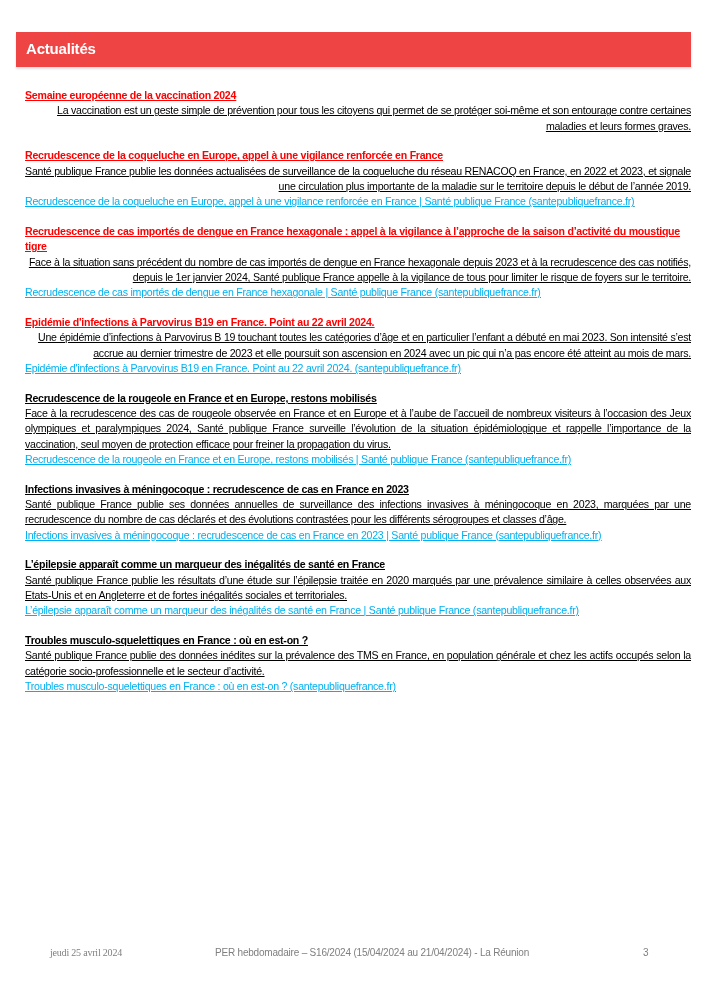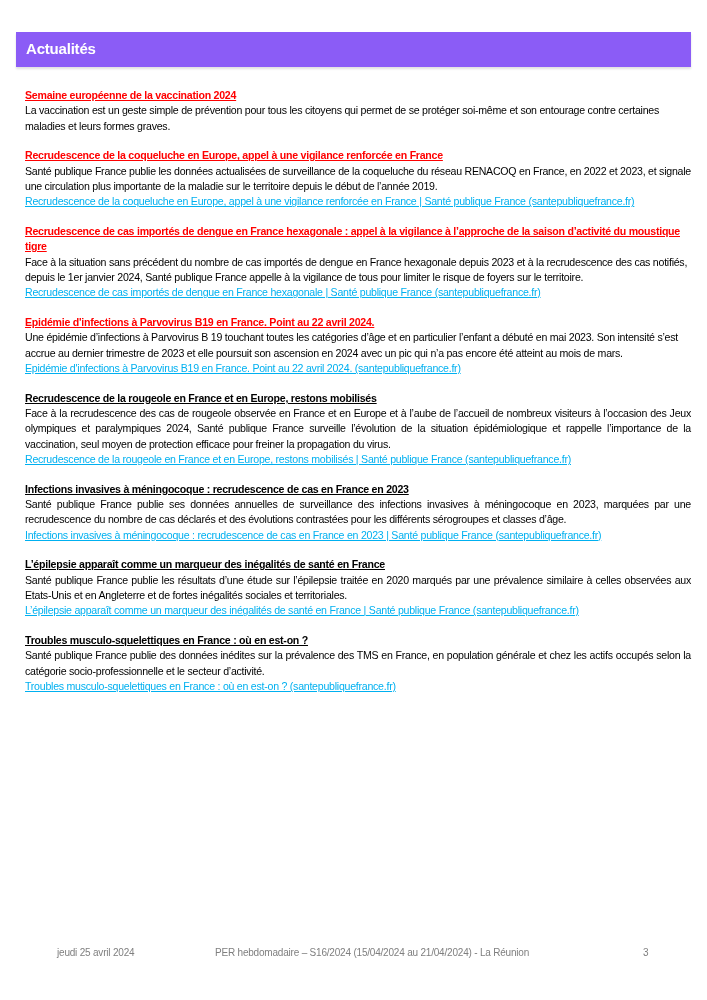--- a/index.html
+++ b/index.html
@@ -14,21 +14,21 @@
       overflow: hidden;
       font-family: "Liberation Sans", "DejaVu Sans", sans-serif;
       color: #000000;
     }
     .header-bar {
       position: absolute;
       left: 16px;
       top: 32px;
       width: 675px;
       height: 35px;
-      background: #8b5cf6;
+      background: #ef4444;
       box-shadow: 0 2px 2px rgba(0,0,0,0.12);
     }
     .header-title {
       position: absolute;
       left: 10px;
       top: 8px;
       color: #ffffff;
       font-weight: bold;
       font-size: 15px;
       letter-spacing: -0.2px;
@@ -37,51 +37,53 @@
       position: absolute;
       left: 25px;
       top: 88px;
       width: 666px;
     }
     .article {
       margin: 0 0 14.5px 0;
       font-size: 10.6px;
       line-height: 15.3px;
       letter-spacing: -0.25px;
+      text-decoration: underline;
     }
     .article-title {
       font-weight: bold;
       text-decoration: underline;
       display: block;
     }
     .article-title.red { color: #FF0000; }
     .article-title.black { color: #000000; }
     .article-body {
       display: block;
+      text-align: right;
     }
     .article-body.justify {
       text-align: justify;
     }
     .article-link {
       display: block;
       color: #00B0F0;
       text-decoration: underline;
       cursor: pointer;
     }
     .footer {
       position: absolute;
       top: 947px;
       left: 0;
       width: 707px;
       height: 16px;
       font-size: 10px;
       color: #7f7f7f;
       letter-spacing: -0.2px;
     }
-    .footer-date { position: absolute; left: 57px; top: 0; }
+    .footer-date { position: absolute; left: 50px; top: 0; font-family: Liberation Serif, serif; }
     .footer-center { position: absolute; left: 215px; top: 0; }
     .footer-page { position: absolute; left: 643px; top: 0; }
   </style>
 </head>
 <body>
 
 <div class="header-bar">
   <span class="header-title">Actualités</span>
 </div>
 

